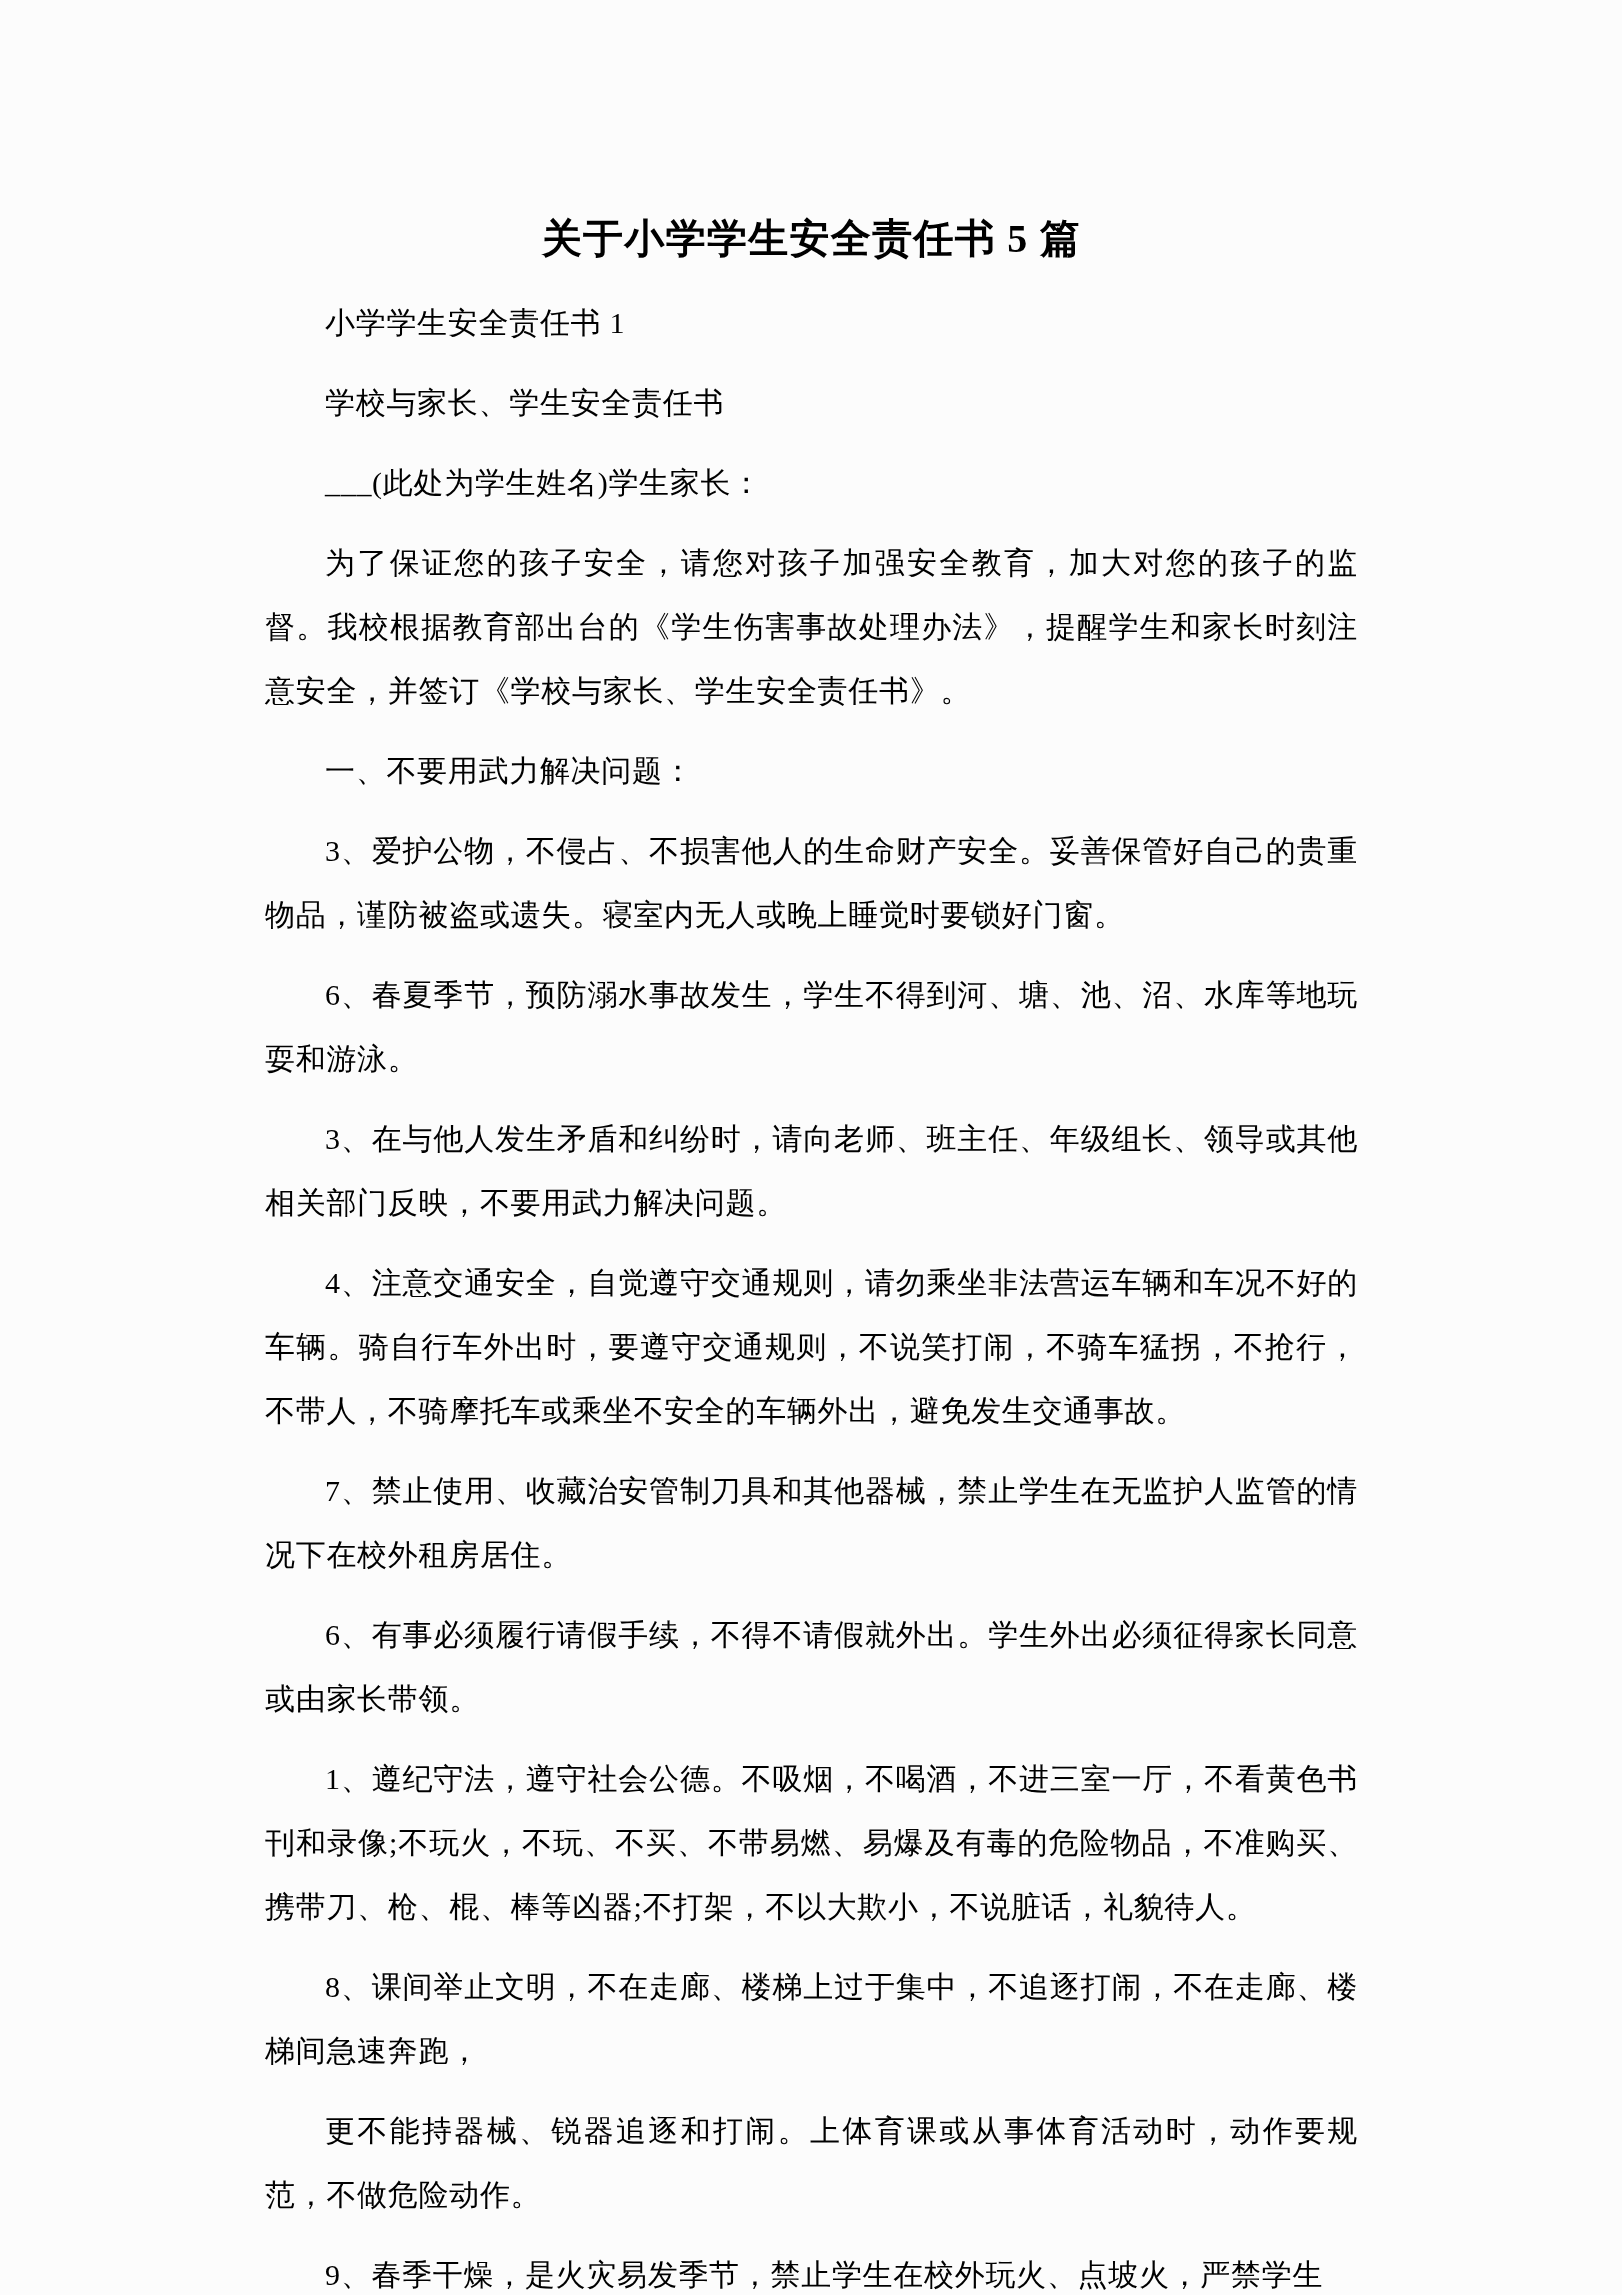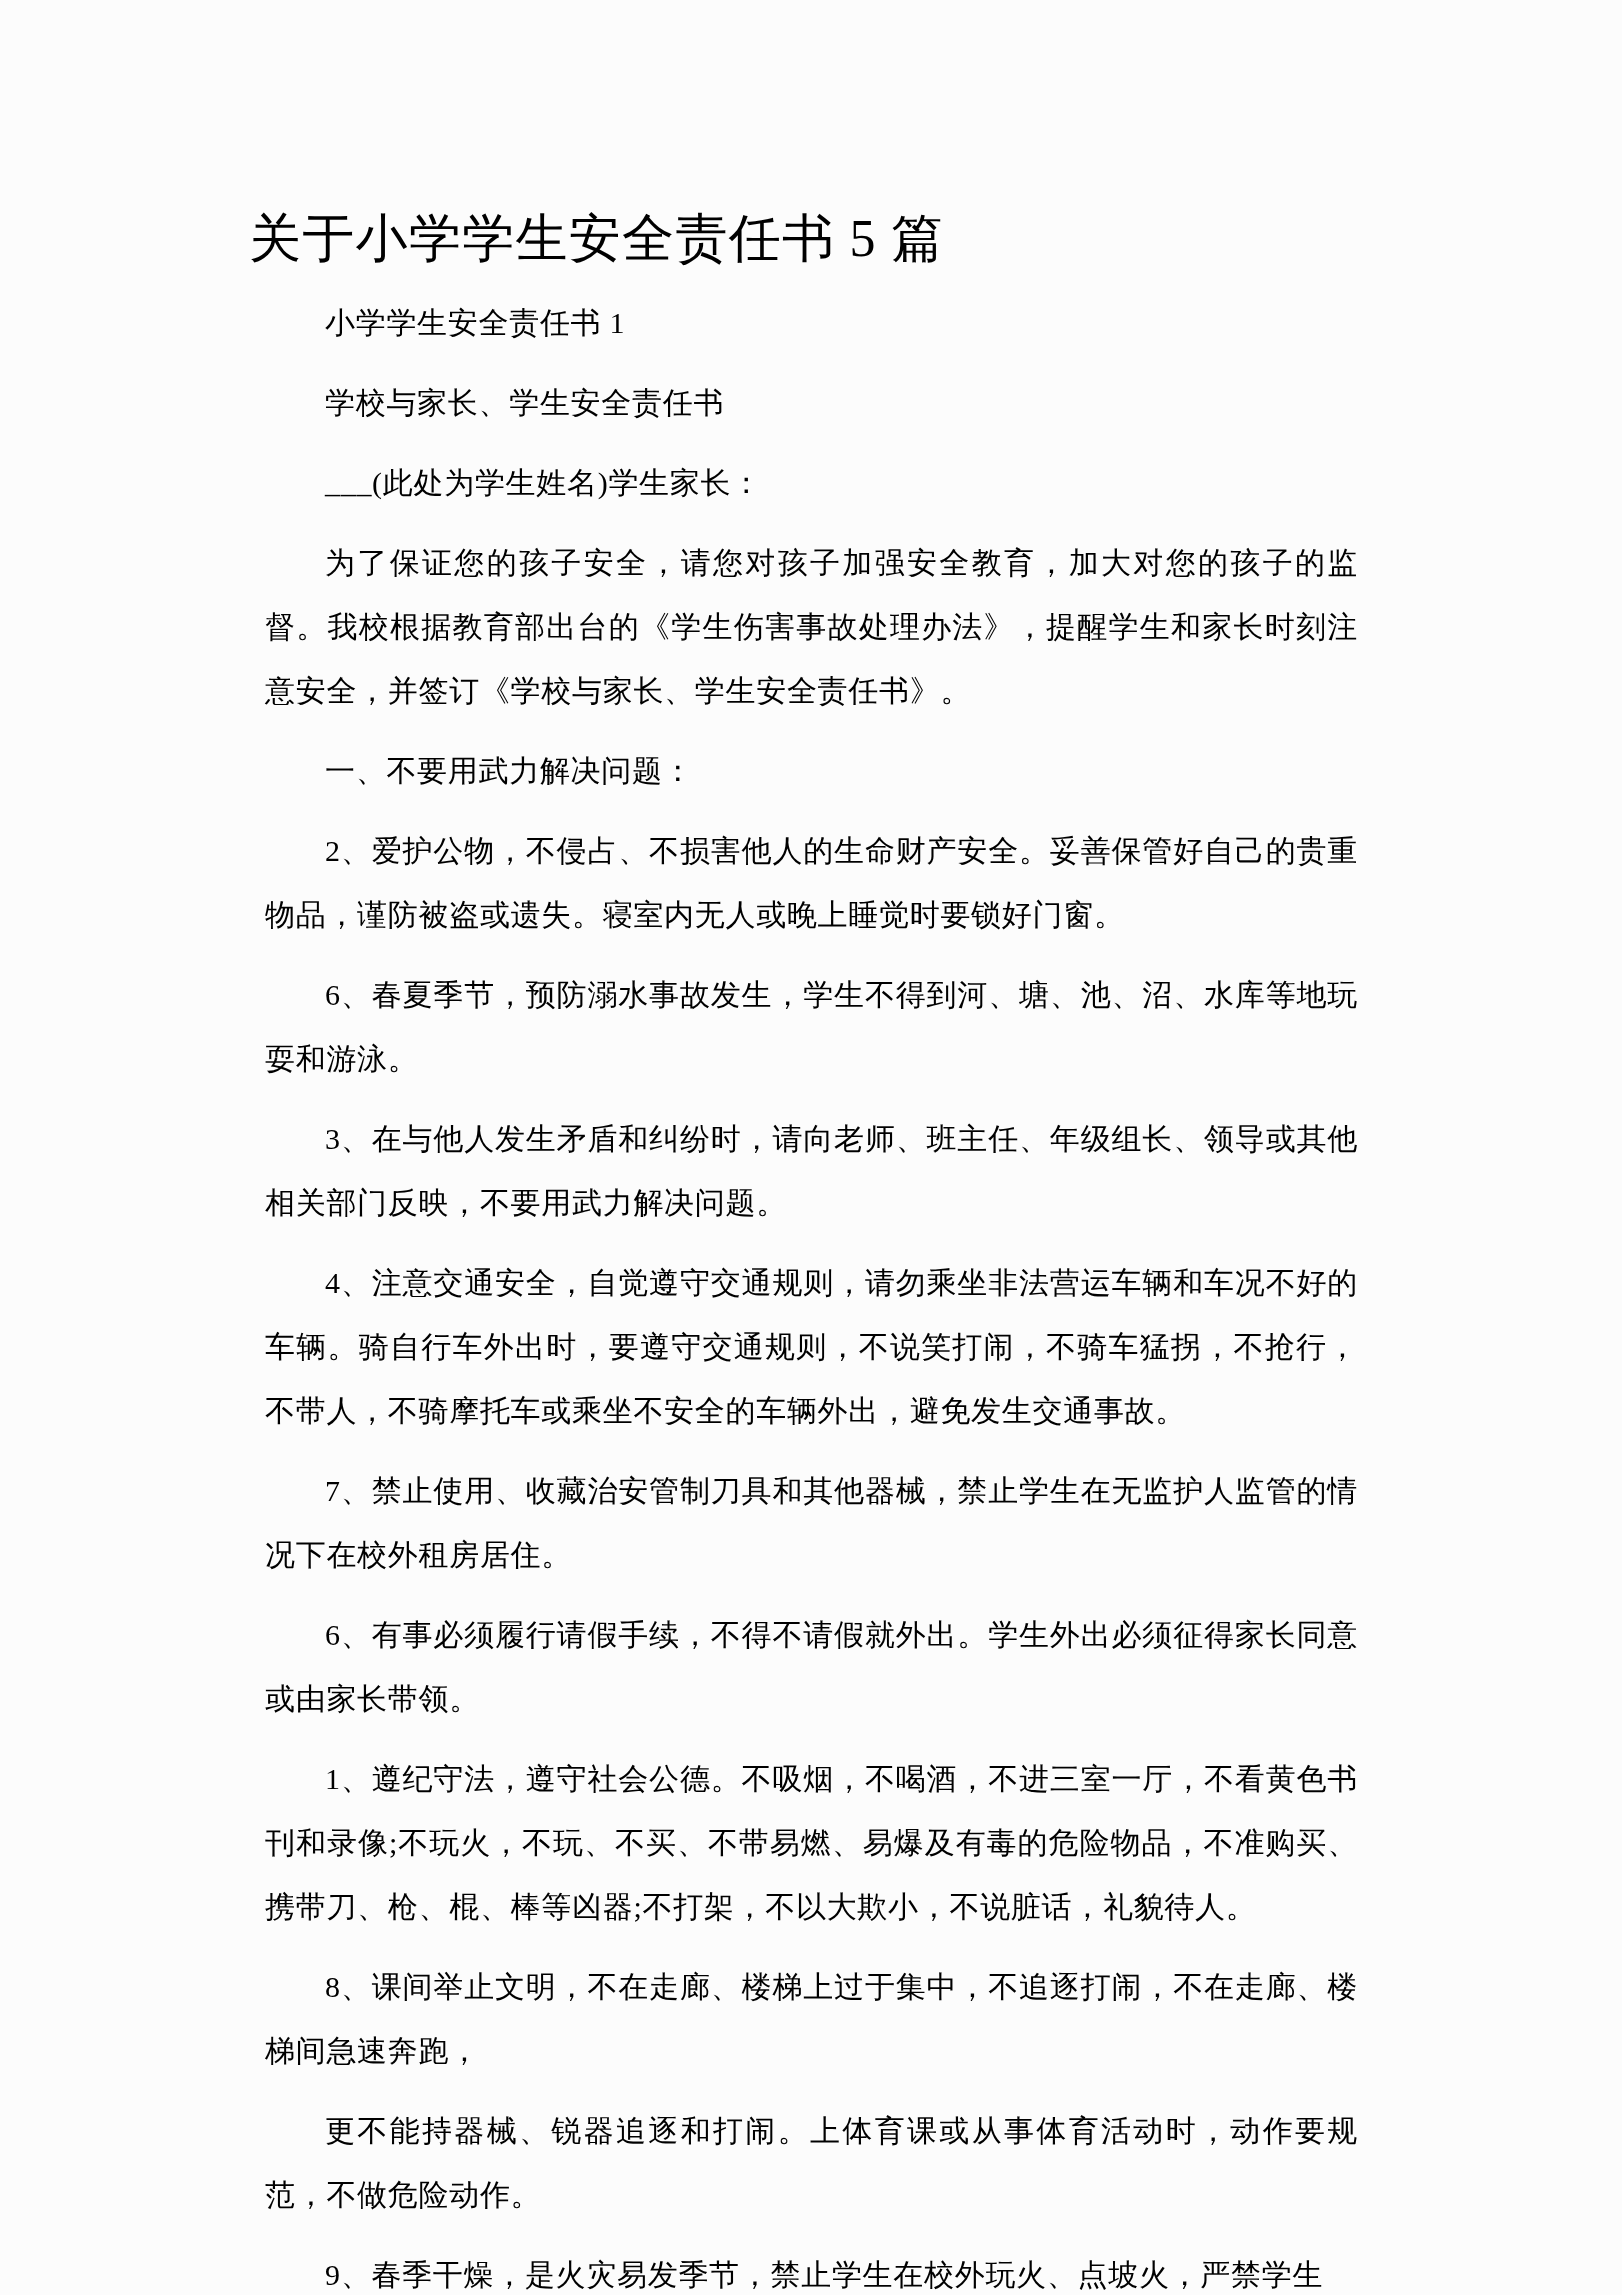--- a/index.html
+++ b/index.html
@@ -16,24 +16,24 @@
     width: 1623px;
     height: 2295px;
     padding: 203px 249px 0 249px;
     background: #fcfcfc;
     color: #000000;
     font-family: "Liberation Serif", "DejaVu Serif", serif;
     overflow: hidden;
   }
   .doc-title {
     margin: 0 0 5.2px 0;
-    font-size: 52px;
+    font-size: 40px;
     line-height: 72px;
-    font-weight: 400;
-    text-align: left;
+    font-weight: 700;
+    text-align: center;
     letter-spacing: 1.3px;
     white-space: nowrap;
   }
   .doc-body {
     font-size: 30px;
     line-height: 64px;
     letter-spacing: 0.7px;
     text-align: justify;
   }
   .doc-body p.para {
@@ -46,21 +46,21 @@
 <body style="background: rgb(252, 252, 252);">
 
 <div class="page" style="background: rgb(252, 252, 252); color: rgb(0, 0, 0);">
   <h1 class="doc-title">关于小学学生安全责任书 5 篇</h1>
   <div class="doc-body">
       <p class="para">小学学生安全责任书 1</p>
       <p class="para">学校与家长、学生安全责任书</p>
       <p class="para">___(此处为学生姓名)学生家长：</p>
       <p class="para">为了保证您的孩子安全，请您对孩子加强安全教育，加大对您的孩子的监督。我校根据教育部出台的《学生伤害事故处理办法》，提醒学生和家长时刻注意安全，并签订《学校与家长、学生安全责任书》。</p>
       <p class="para">一、不要用武力解决问题：</p>
-      <p class="para">2、爱护公物，不侵占、不损害他人的生命财产安全。妥善保管好自己的贵重物品，谨防被盗或遗失。寝室内无人或晚上睡觉时要锁好门窗。</p>
+      <p class="para">3、爱护公物，不侵占、不损害他人的生命财产安全。妥善保管好自己的贵重物品，谨防被盗或遗失。寝室内无人或晚上睡觉时要锁好门窗。</p>
       <p class="para">6、春夏季节，预防溺水事故发生，学生不得到河、塘、池、沼、水库等地玩耍和游泳。</p>
       <p class="para">3、在与他人发生矛盾和纠纷时，请向老师、班主任、年级组长、领导或其他相关部门反映，不要用武力解决问题。</p>
       <p class="para">4、注意交通安全，自觉遵守交通规则，请勿乘坐非法营运车辆和车况不好的车辆。骑自行车外出时，要遵守交通规则，不说笑打闹，不骑车猛拐，不抢行，不带人，不骑摩托车或乘坐不安全的车辆外出，避免发生交通事故。</p>
       <p class="para">7、禁止使用、收藏治安管制刀具和其他器械，禁止学生在无监护人监管的情况下在校外租房居住。</p>
       <p class="para">6、有事必须履行请假手续，不得不请假就外出。学生外出必须征得家长同意或由家长带领。</p>
       <p class="para">1、遵纪守法，遵守社会公德。不吸烟，不喝酒，不进三室一厅，不看黄色书刊和录像;不玩火，不玩、不买、不带易燃、易爆及有毒的危险物品，不准购买、携带刀、枪、棍、棒等凶器;不打架，不以大欺小，不说脏话，礼貌待人。</p>
       <p class="para">8、课间举止文明，不在走廊、楼梯上过于集中，不追逐打闹，不在走廊、楼梯间急速奔跑，</p>
       <p class="para">更不能持器械、锐器追逐和打闹。上体育课或从事体育活动时，动作要规范，不做危险动作。</p>
       <p class="para">9、春季干燥，是火灾易发季节，禁止学生在校外玩火、点坡火，严禁学生</p>
     </div>

